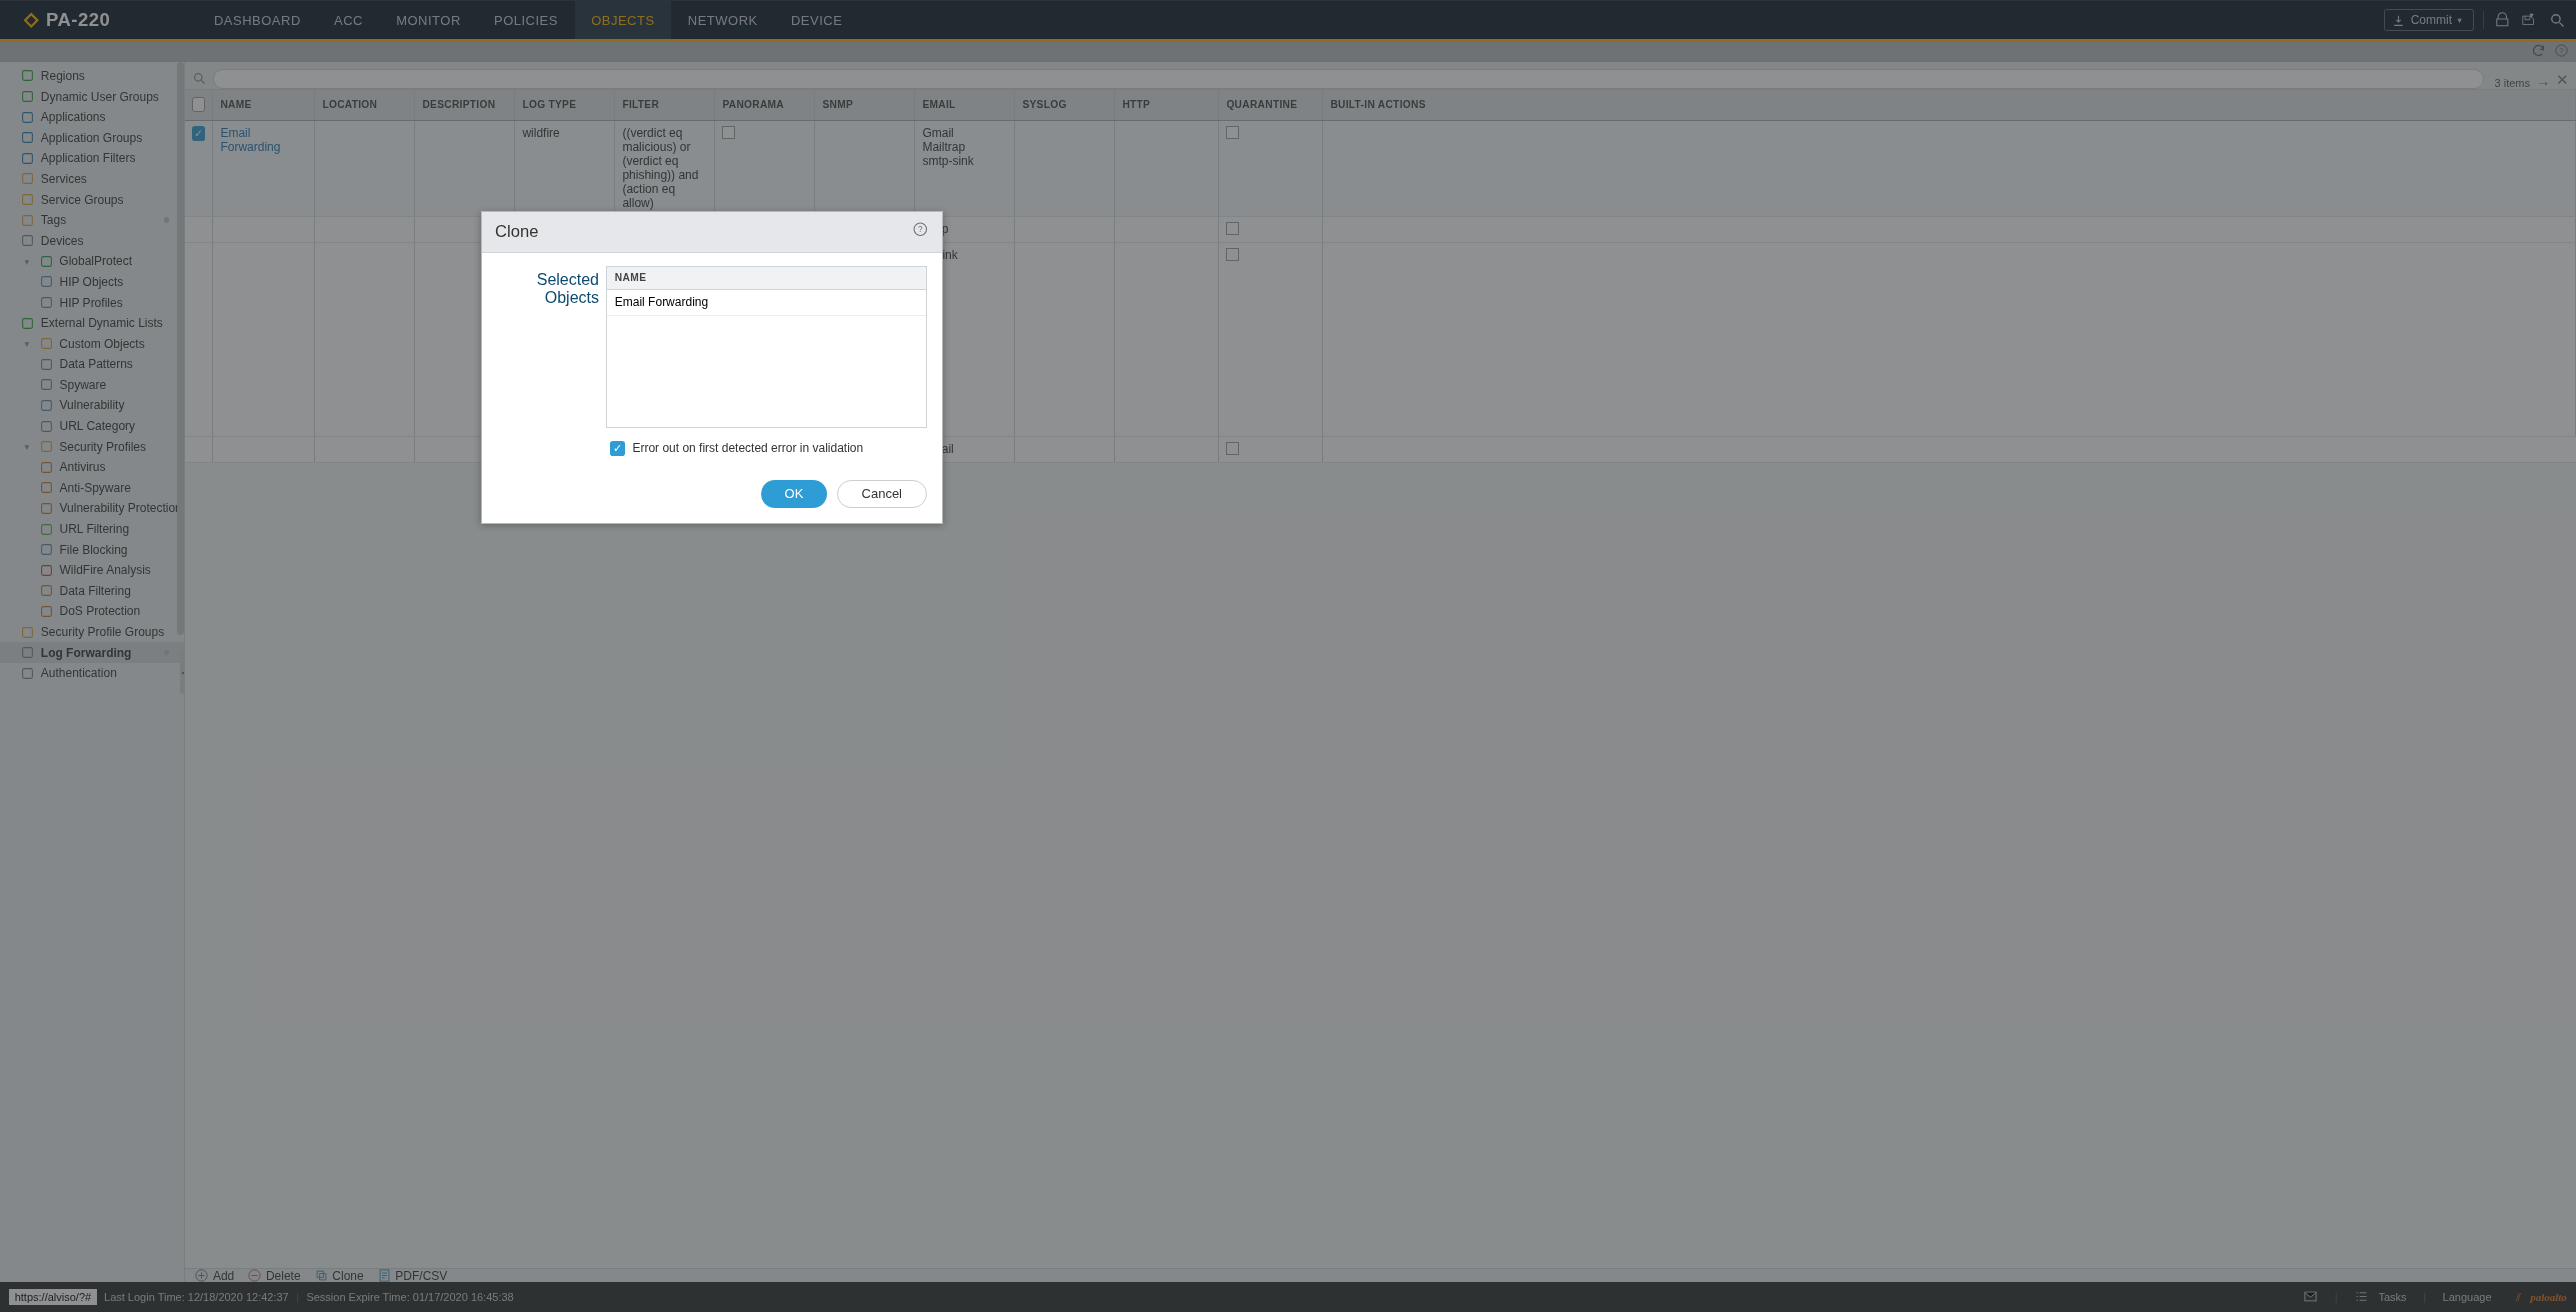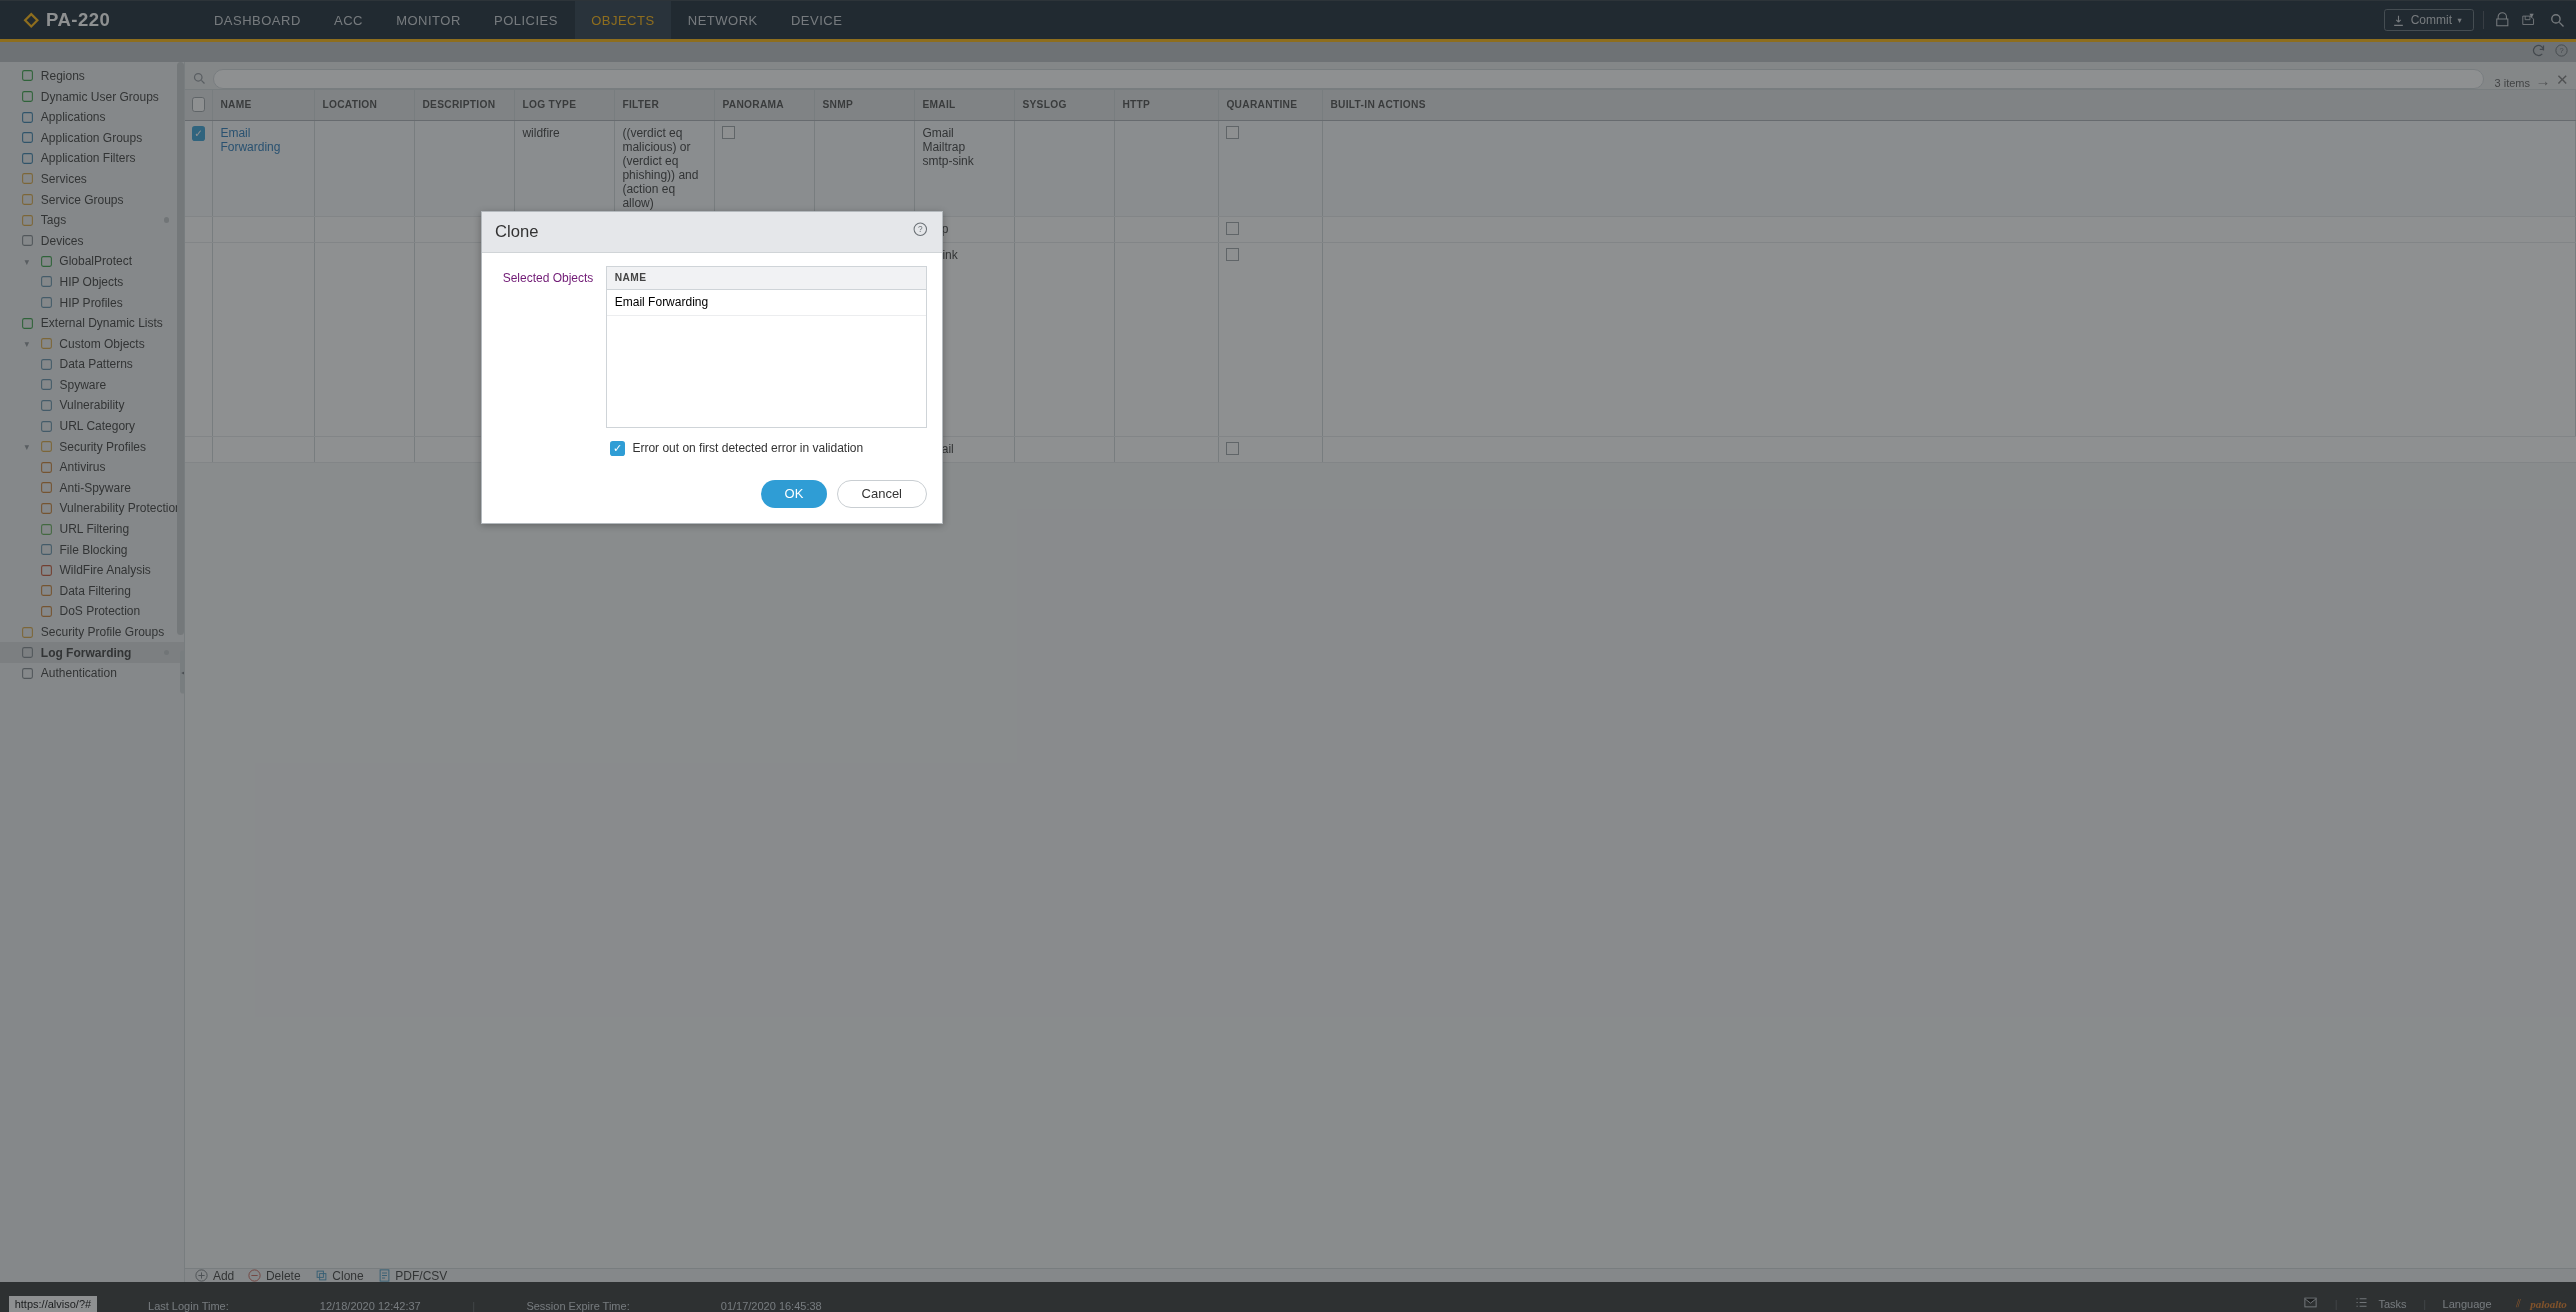--- a/index.html
+++ b/index.html
@@ -74,34 +74,34 @@
   .c-quar { flex:0 0 104px; display:flex; justify-content:flex-start;}
   .c-builtin { flex:1 1 auto; }
   .link { color:#1f74b6; cursor:pointer;}
   .plainbox { width:13px; height:13px; border:0.9px solid #9aa0a5; background:#fff; display:inline-block;}
 
   .action-bar { height:14px; border-top:0.9px solid #cfd4d8; background:#eceeef; display:flex; align-items:center; gap:13px; padding:0 9.2px; font-size:12px; color:#333;}
   .action-bar .ab { display:flex; align-items:center; gap:3.7px; cursor:pointer; }
   .action-bar .ab svg, .action-bar .ab .glyph { width:15px; height:15px; }
 
   
-  .footer { position:absolute; left:0; right:0; bottom:0; height:30px; background:#2b2d2e; color:#c9cfd4; font-size:11px; display:flex; align-items:flex-end; padding:0 9.2px;gap:44px;}
+  .footer { position:absolute; left:0; right:0; bottom:0; height:30px; background:#2b2d2e; color:#c9cfd4; font-size:11px; display:flex; align-items:center; padding:0 9.2px;}
   .footer .urlchip { background:#fff; color:#000; padding:1.8px 5.5px; font-size:11px; margin-right:7.4px;}
   .footer .sep { margin:0 7.4px; color:#585c5f;}
   .footer .right { margin-left:auto; display:flex; align-items:center; gap:9.2px;}
   .footer .pa { color:#e2761b; font-weight:600; font-style:italic;font-family:Liberation Serif, serif;}
   .footer .ico { color:#c9cfd4; }
 
   
   .backdrop { position:absolute; inset:0; background:rgba(50,52,54,0.55); z-index:50;}
   .modal { position:absolute; z-index:60; left:481px; top:211px; width:462px; background:#fff; border:0.9px solid #b4b9bd; box-shadow:0 1.8px 7.4px rgba(0,0,0,0.3);}
   .modal-title { background:#e5e7ea; padding:9.2px 13px; font-size:16.6px; color:#333; display:flex; align-items:center; justify-content:space-between; border-bottom:0.9px solid #d0d4d7;}
   .modal-body { padding:13px 15px 7.4px 15px; }
   .mb-row { display:flex; align-items:flex-start; gap:7.4px; }
-  .mb-label { width:102px; text-align:center; font-size:12px; color:#701a75; padding-top:5.5px;}
+  .mb-label { width:102px; text-align:right; font-size:16px; color:#0c4a6e; padding-top:5.5px;}
   .mb-list { flex:1; border:0.9px solid #cfd4d8; }
   .mb-list-head { background:#f1f2f4; padding:5.5px 7.4px; font-size:10.2px; font-weight:600; color:#444; border-bottom:0.9px solid #cfd4d8; letter-spacing:0.4px;}
   .mb-list-item { padding:5.5px 7.4px; font-size:12px; border-bottom:0.9px solid #ecedef;}
   .mb-list-body { height:111px; }
   .mb-check-row { display:flex; align-items:center; gap:7.4px; margin:13px 0 5.5px 113px; font-size:12px; color:#333;}
   .chk { width:15px; height:15px; background:#2f9dd5; border-radius:2.8px; display:flex; align-items:center; justify-content:center; color:#fff; font-size:11px; cursor:pointer;}
   .modal-foot { display:flex; justify-content:flex-end; gap:9.2px; padding:11px 15px 15px 15px;}
   .btn { border-radius:15px; padding:5.5px 24px; font-size:13px; cursor:pointer; }
   .btn-primary { background:#2f9dd5; color:#fff; border:none;}
   .btn-default { background:#fff; color:#333; border:0.9px solid #c9ced2;}

